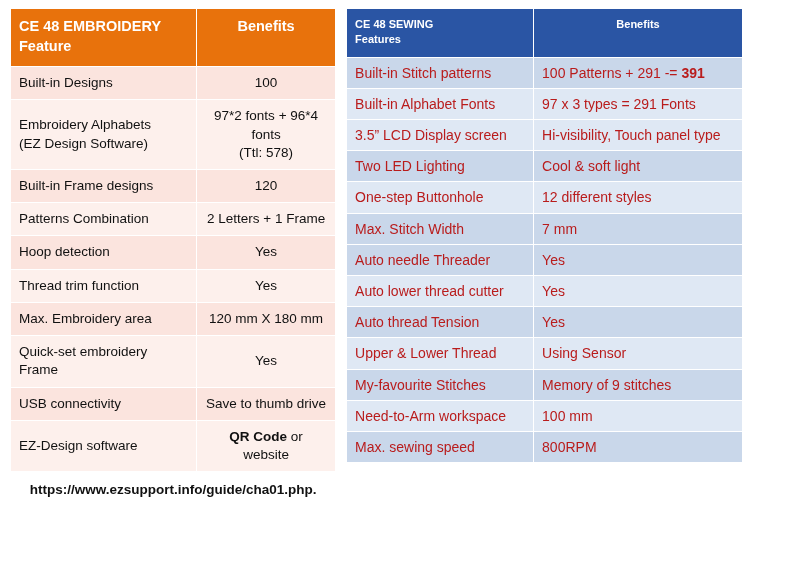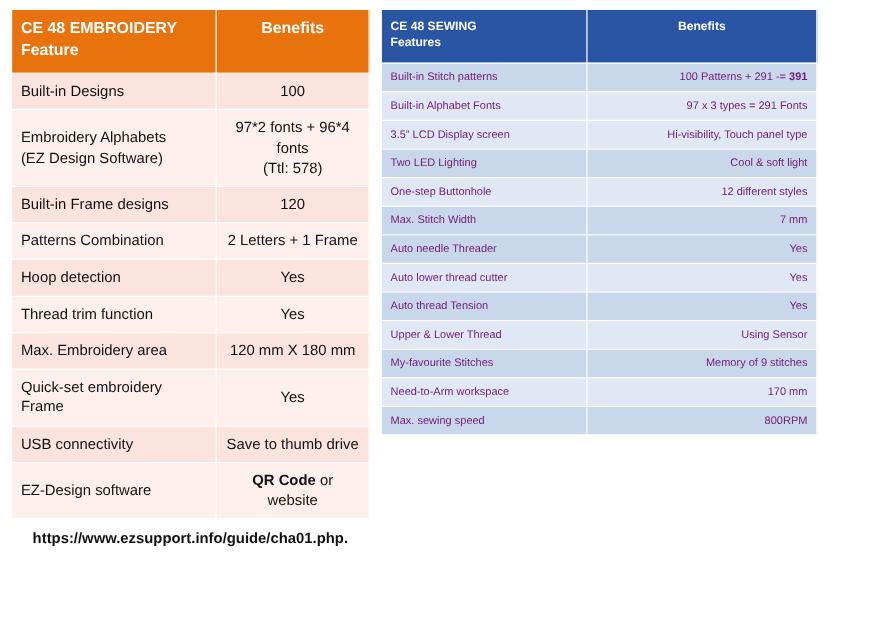--- a/index.html
+++ b/index.html
@@ -91,29 +91,29 @@
   }
   .t-right th.th-feature {
     text-align: left;
     width: 47%;
   }
   .t-right th.th-benefit {
     text-align: center;
     width: 53%;
   }
   .t-right td {
-    font-size: 10px;
-    color: #701a75;
+    font-size: 14px;
+    color: #b91c1c;
     padding: 6px 8px;
     line-height: 1.3;
     border: 1px solid #ffffff;
     vertical-align: middle;
   }
   .t-right td.c-feature { text-align: left; }
-  .t-right td.c-benefit { text-align: right; }
+  .t-right td.c-benefit { text-align: left; }
   .t-right tr.row-a td { background: #c9d7ea; }
   .t-right tr.row-b td { background: #dfe8f4; }
 
   .bold { font-weight: bold; }
 
   .link-note {
     margin-top: 10px;
     text-align: center;
     font-size: 13.5px;
     font-weight: bold;
@@ -245,21 +245,21 @@
         <tr class="row-b">
           <td class="c-feature">Upper &amp; Lower Thread</td>
           <td class="c-benefit">Using Sensor</td>
         </tr>
         <tr class="row-a">
           <td class="c-feature">My-favourite Stitches</td>
           <td class="c-benefit">Memory of 9 stitches</td>
         </tr>
         <tr class="row-b">
           <td class="c-feature">Need-to-Arm  workspace</td>
-          <td class="c-benefit">170 mm</td>
+          <td class="c-benefit">100 mm</td>
         </tr>
         <tr class="row-a">
           <td class="c-feature">Max. sewing speed</td>
           <td class="c-benefit">800RPM</td>
         </tr>
       </tbody>
     </table>
   </div>
 
 </div>

